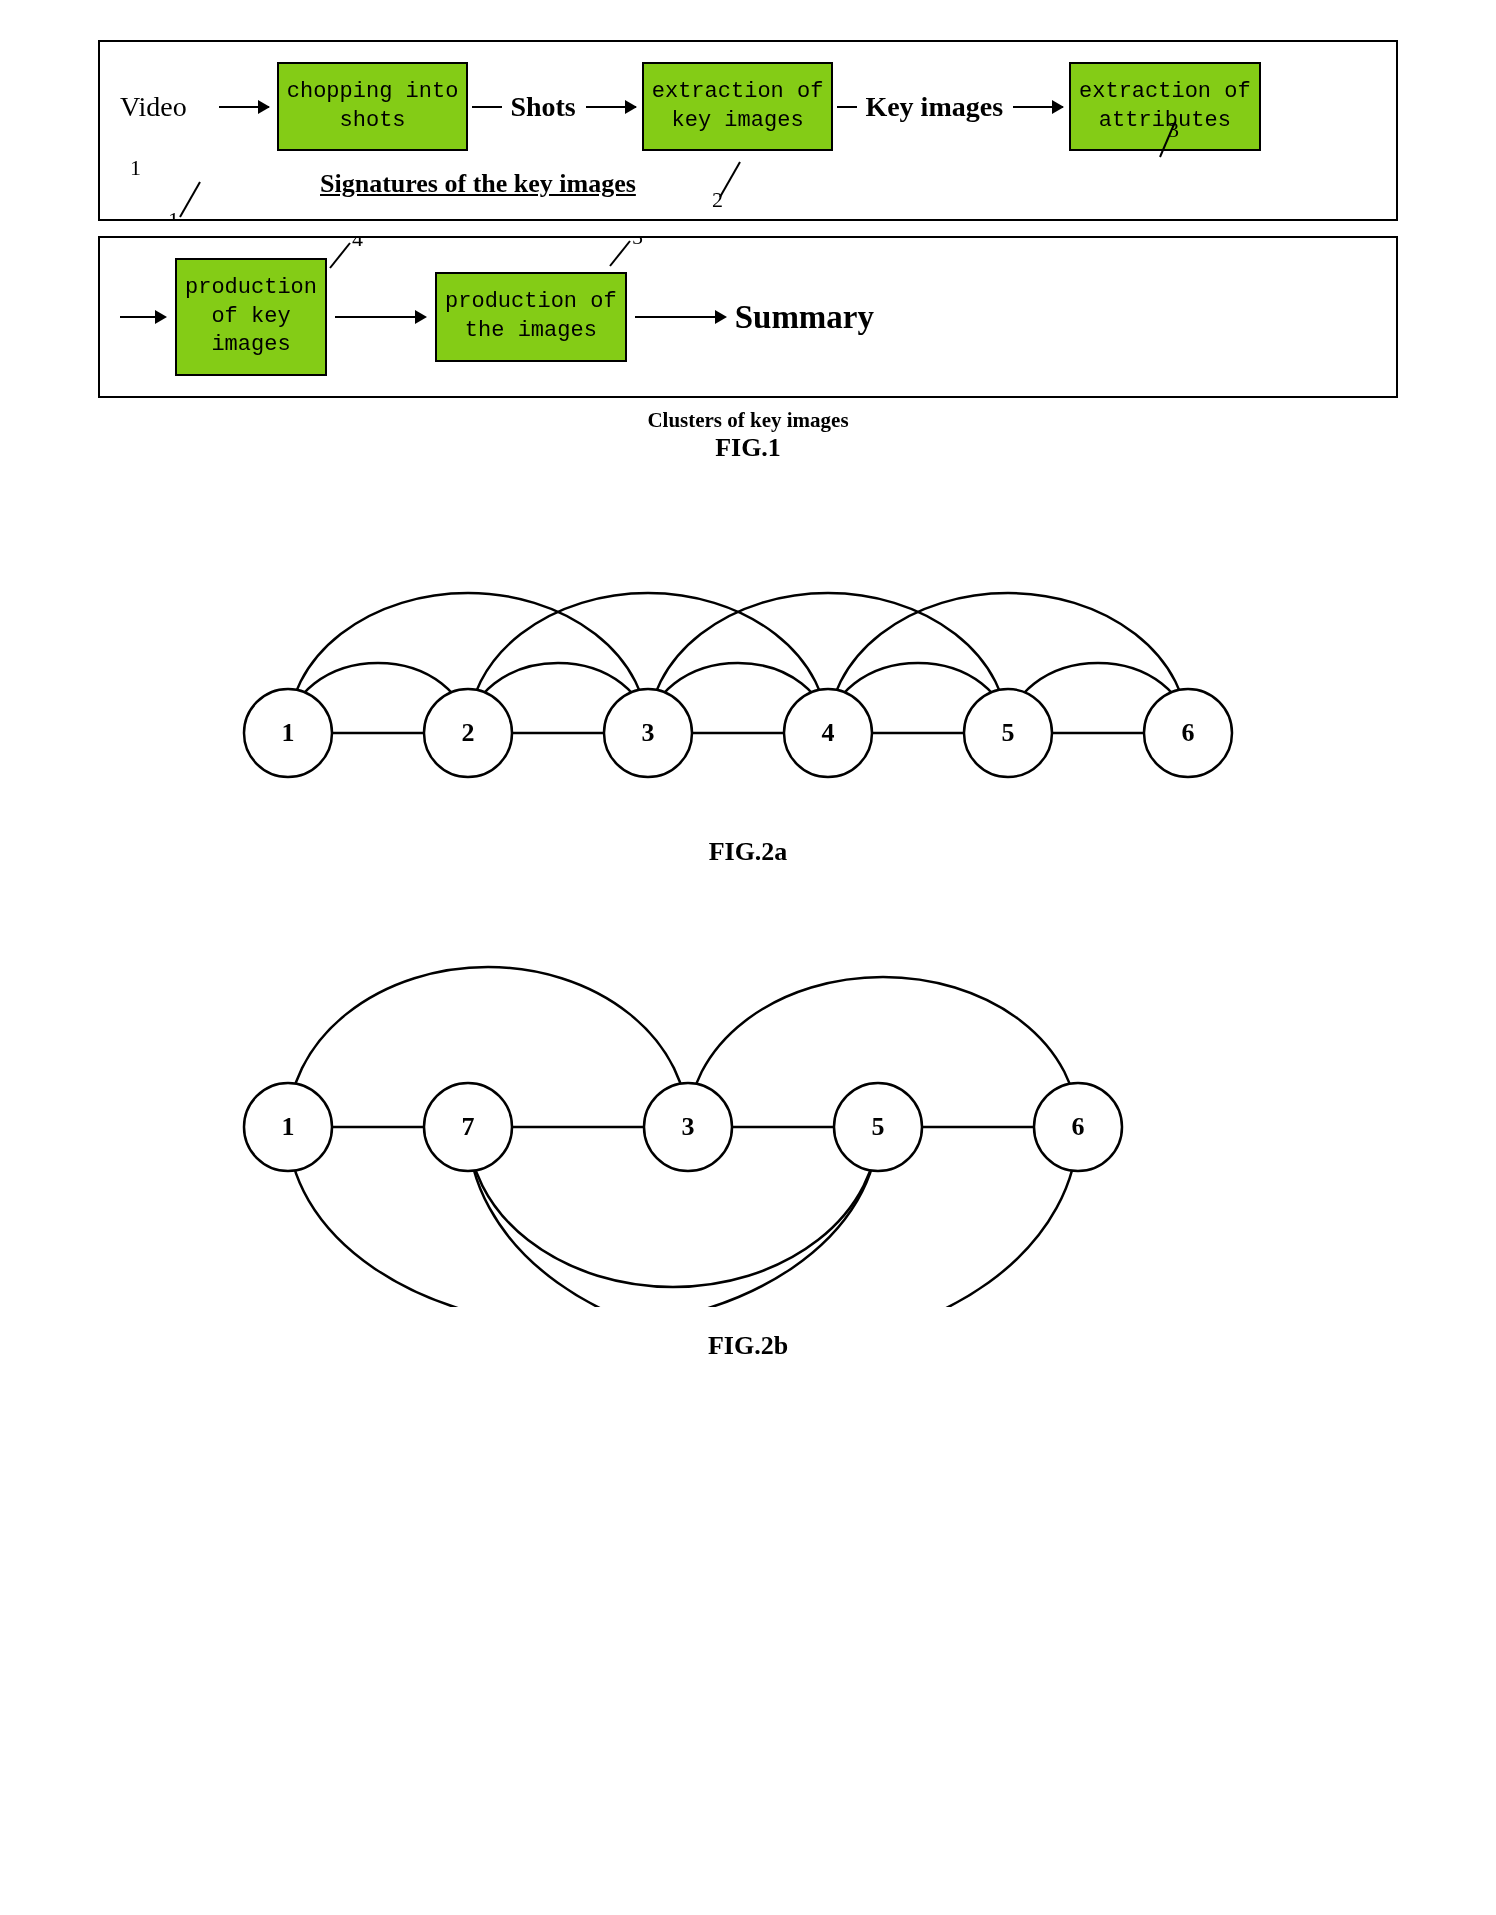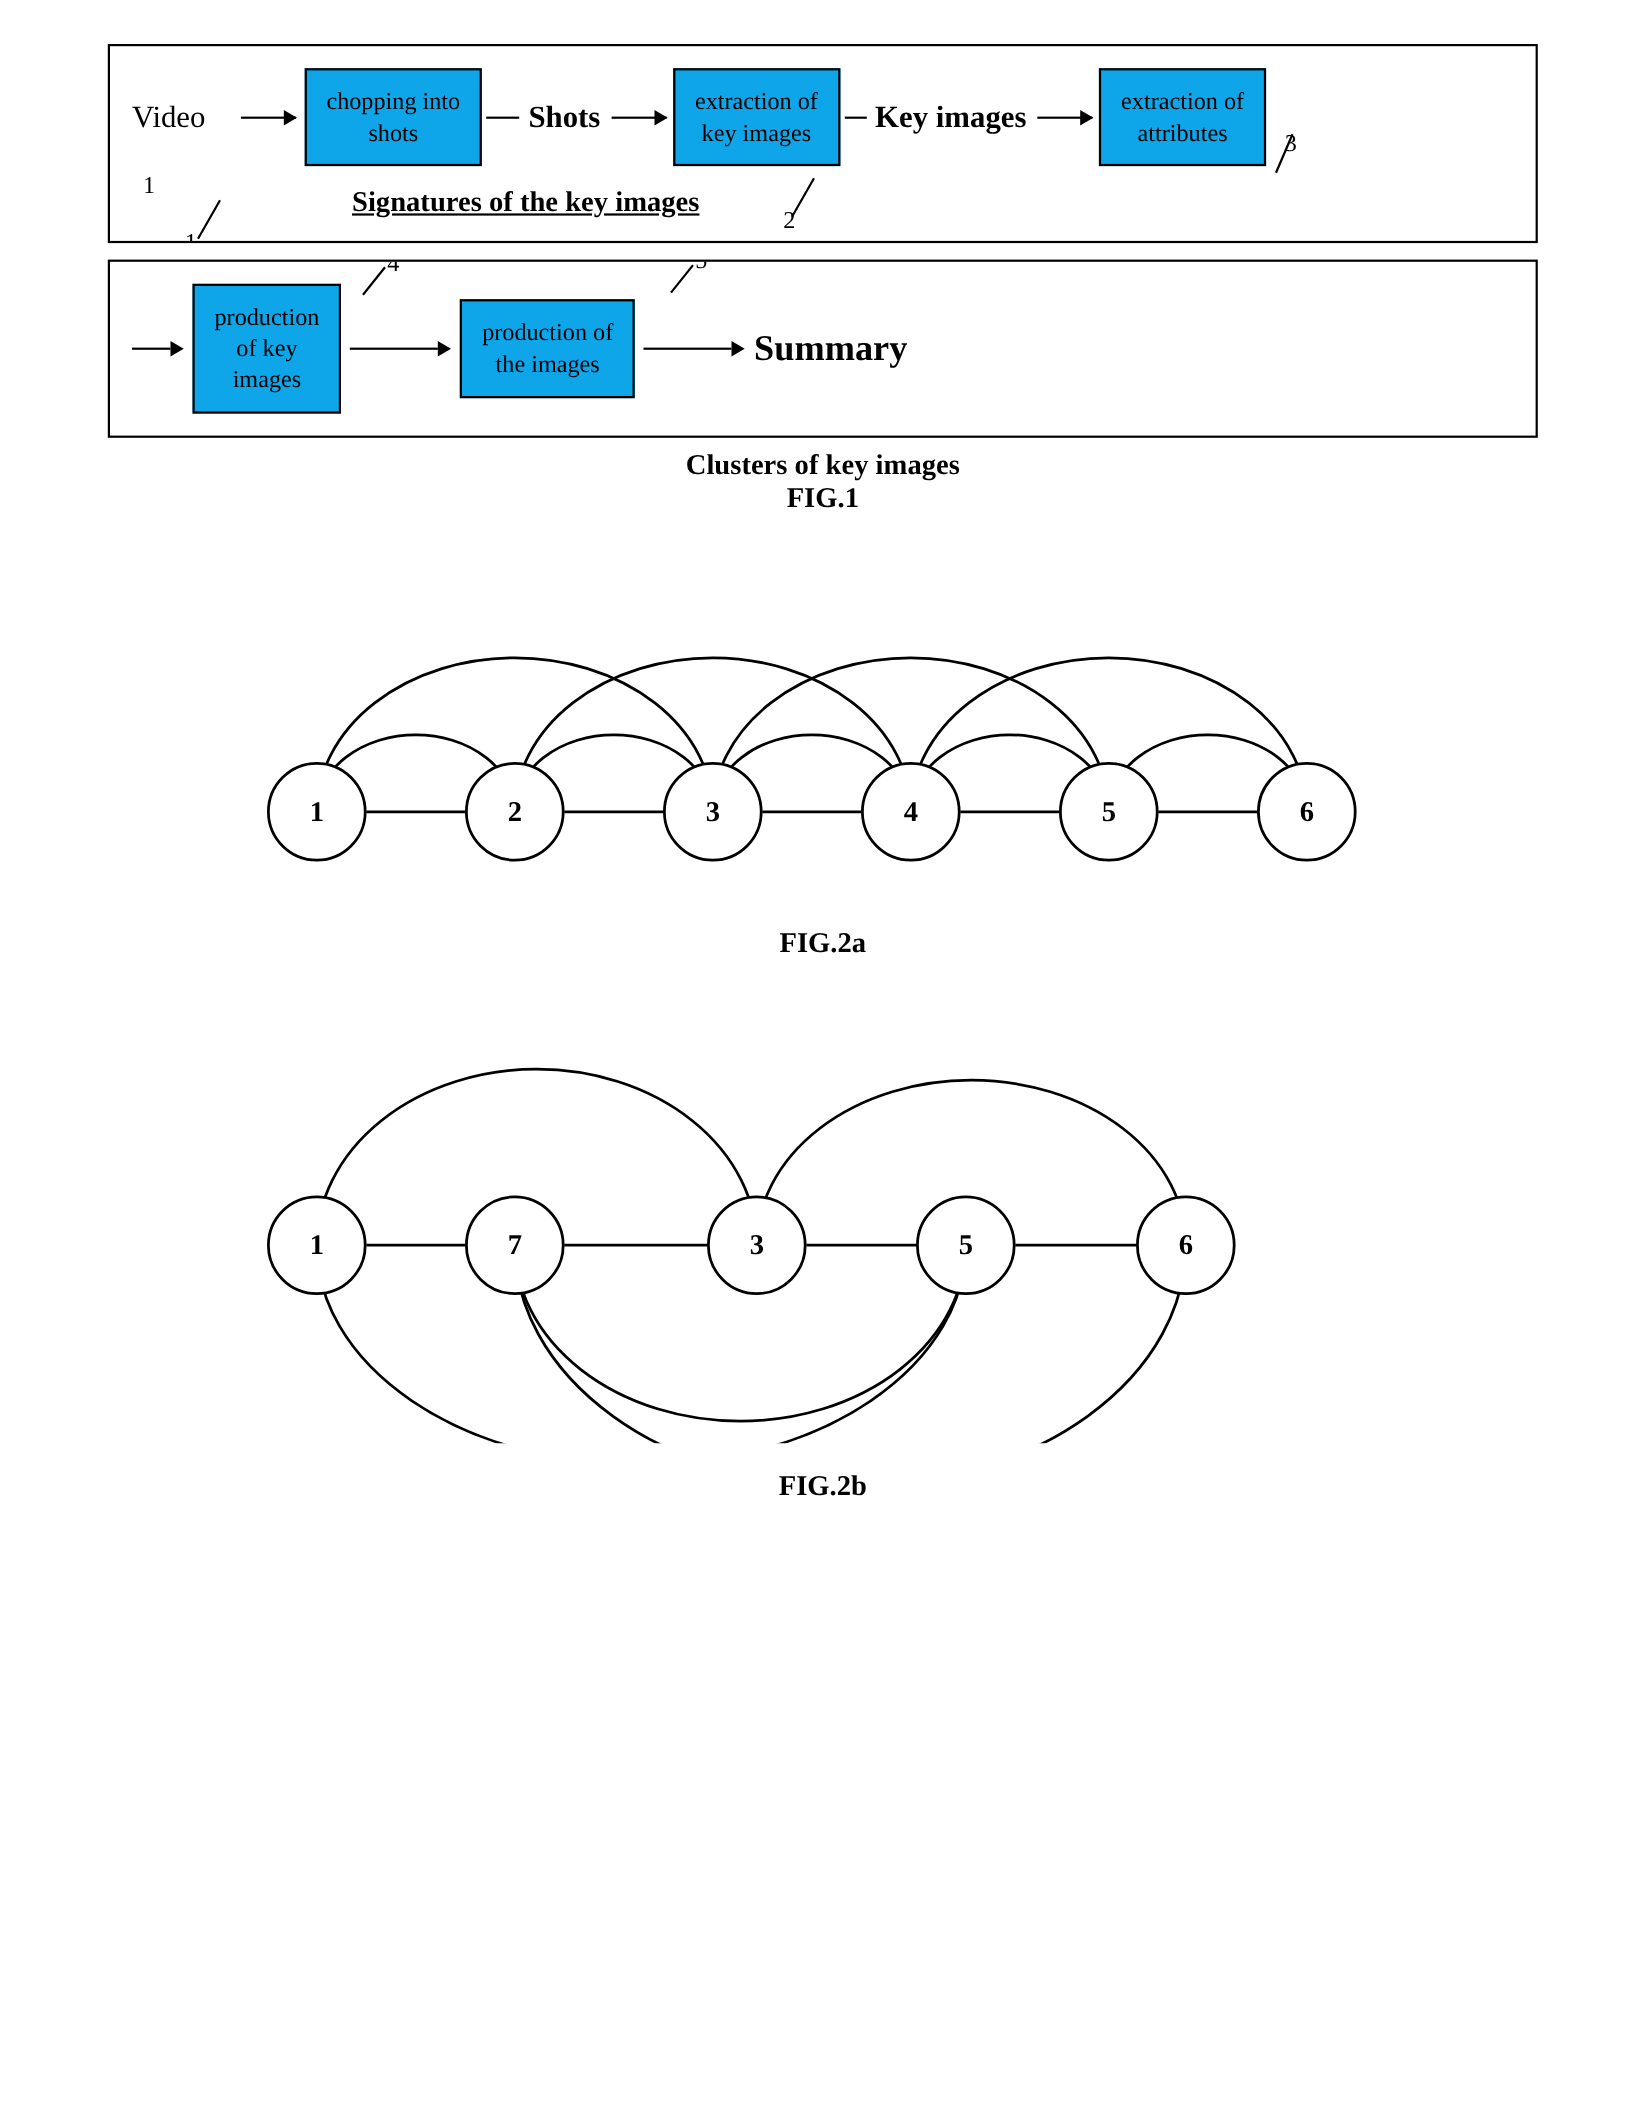--- a/index.html
+++ b/index.html
@@ -41,26 +41,27 @@
       position: absolute;
       right: -1px;
       top: -6px;
       border-left: 12px solid #000;
       border-top: 7px solid transparent;
       border-bottom: 7px solid transparent;
     }
 
     .process-box {
       border: 2.5px solid #000;
-      padding: 14px 18px;
+      padding: 14px 8px;
       text-align: center;
       font-size: 22px;
       line-height: 1.3;
       min-width: 130px;
-      background: #0ea5e9;
+      background: #84cc16;
+      font-family: Liberation Mono, monospace;
     }
 
     .fig1-caption {
       text-align: center;
       font-size: 26px;
       font-weight: bold;
     }
 
     
     .upper-outer-box {
@@ -209,21 +210,21 @@
       <svg style="position:absolute;top:0;left:0;width:100%;height:100%;pointer-events:none;">
 
         <line x1="230" y1="30" x2="250" y2="5" stroke="#000" stroke-width="2"></line>
         <text x="252" y="8" font-size="22" font-family="Times New Roman">4</text>
 
         <line x1="510" y1="28" x2="530" y2="3" stroke="#000" stroke-width="2"></line>
         <text x="532" y="6" font-size="22" font-family="Times New Roman">5</text>
       </svg>
     </div>
 
-    <div style="text-align:center; font-weight:bold; font-size:26px; margin-top:10px;">Clusters of key images</div>
+    <div style="text-align:center; font-weight:bold; font-size:21px; margin-top:10px;">Clusters of key images</div>
   </div>
 
   <div class="fig1-caption">FIG.1</div>
 </div>
 
 <div class="fig-section">
   <svg width="1100" height="280">
 
     <line x1="135" y1="200" x2="225" y2="200" stroke="#000" stroke-width="2.5"></line>
     <line x1="315" y1="200" x2="405" y2="200" stroke="#000" stroke-width="2.5"></line>

